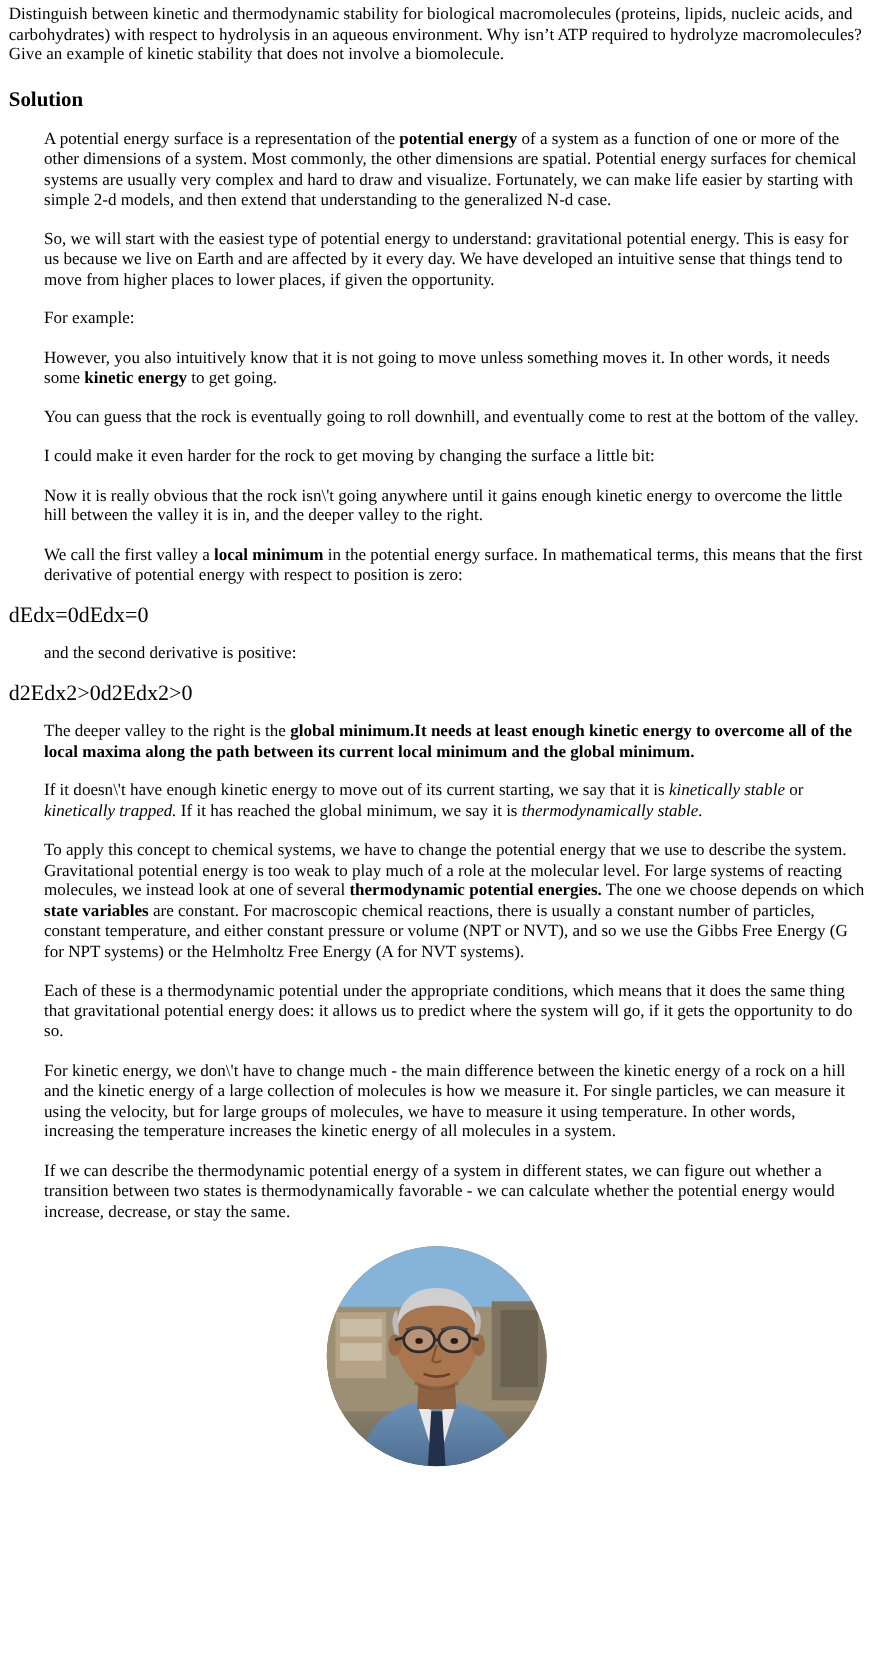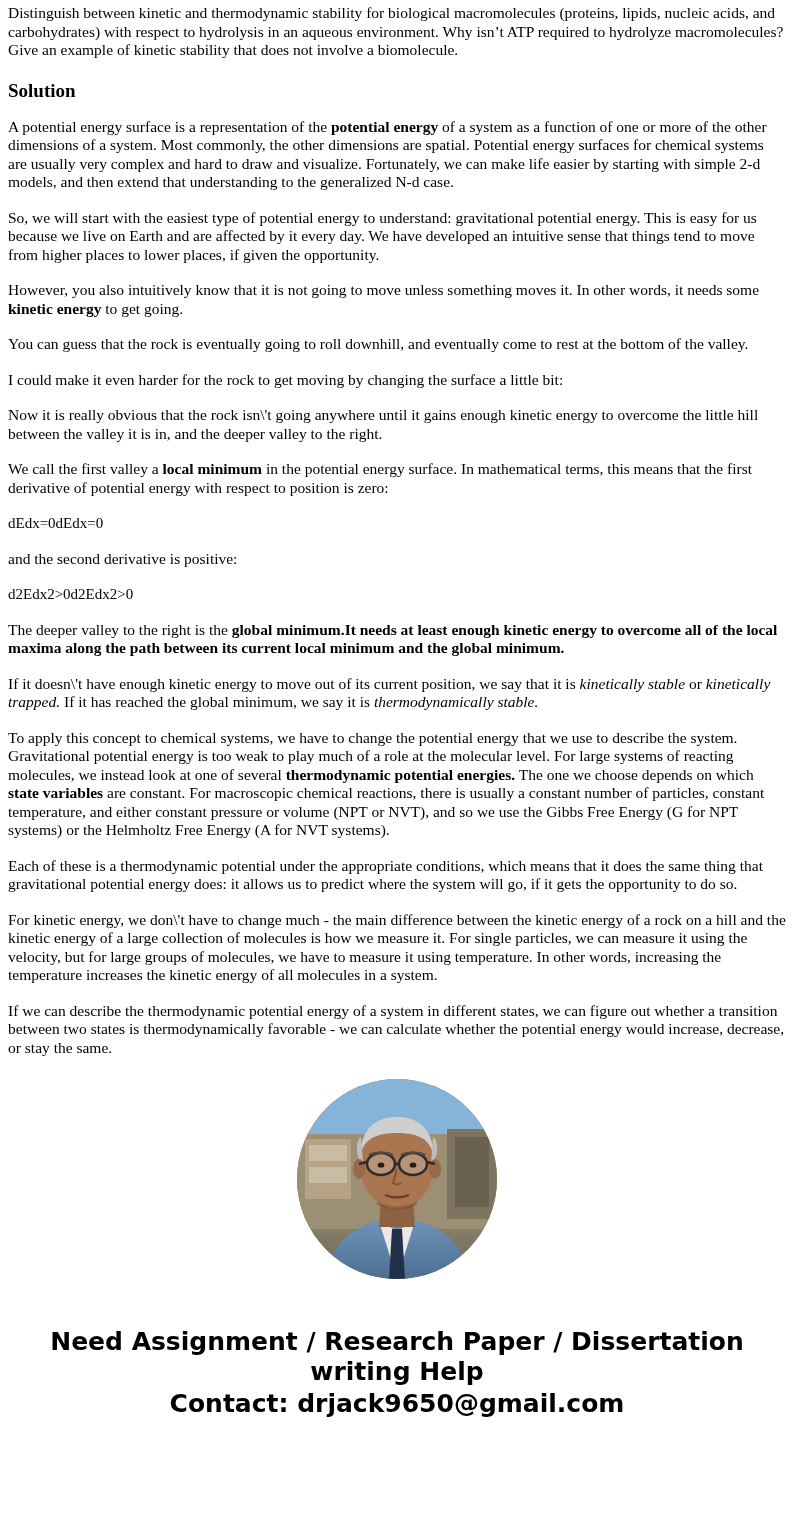--- a/index.html
+++ b/index.html
@@ -19,36 +19,37 @@
   }
   p {
     margin: 0 0 0 0;
     padding: 0;
     font-size: 15.5px;
     line-height: 18.5px;
     text-align: left;
   }
   .para {
     margin-bottom: 17px;
+    margin-left: 32px;
   }
   .question {
     font-size: 15.5px;
     line-height: 18.5px;
     margin-bottom: 20px;
   }
   h2.solution {
     font-size: 19px;
     font-weight: bold;
     margin: 0 0 16px 0;
     line-height: 22px;
   }
   b, strong { font-weight: bold; }
   i, em { font-style: italic; }
   .formula {
-    font-size: 15px;
+    font-size: 20px;
     line-height: 18.5px;
     margin-bottom: 17px;
   }
   .avatar-wrap {
     margin-top: 22px;
     display: flex;
     justify-content: center;
     align-items: center;
   }
   .avatar {
@@ -82,30 +83,31 @@
 
 <div class="page">
 
   <div class="question">Distinguish between kinetic and thermodynamic stability for biological macromolecules (proteins, lipids, nucleic acids, and carbohydrates) with respect to hydrolysis in an aqueous environment. Why isn’t ATP required to hydrolyze macromolecules? Give an example of kinetic stability that does not involve a biomolecule.</div>
 
   <h2 class="solution">Solution</h2>
 
   <div>
     <p class="para" id="p1"><span>A potential energy surface is a representation of the </span><b>potential energy</b><span> of a system as a function of one or more of the other dimensions of a system. Most commonly, the other dimensions are spatial. Potential energy surfaces for chemical systems are usually very complex and hard to draw and visualize. Fortunately, we can make life easier by starting with simple 2-d models, and then extend that understanding to the generalized N-d case.</span></p>
     <p class="para" id="p2"><span>So, we will start with the easiest type of potential energy to understand: gravitational potential energy. This is easy for us because we live on Earth and are affected by it every day. We have developed an intuitive sense that things tend to move from higher places to lower places, if given the opportunity.</span></p>
+    <p class="para" id="p3"><span>For example:</span></p>
     <p class="para" id="p5"><span>However, you also intuitively know that it is not going to move unless something moves it. In other words, it needs some </span><b>kinetic energy</b><span> to get going.</span></p>
     <p class="para" id="p4"><span>You can guess that the rock is eventually going to roll downhill, and eventually come to rest at the bottom of the valley.</span></p>
     <p class="para" id="p6"><span>I could make it even harder for the rock to get moving by changing the surface a little bit:</span></p>
     <p class="para" id="p7"><span>Now it is really obvious that the rock isn\'t going anywhere until it gains enough kinetic energy to overcome the little hill between the valley it is in, and the deeper valley to the right.</span></p>
     <p class="para" id="p8"><span>We call the first valley a </span><b>local minimum</b><span> in the potential energy surface. In mathematical terms, this means that the first derivative of potential energy with respect to position is zero:</span></p>
     <p class="formula" id="f1"><span>dEdx=0dEdx=0</span></p>
     <p class="para" id="p9"><span>and the second derivative is positive:</span></p>
     <p class="formula" id="f2"><span>d2Edx2&gt;0d2Edx2&gt;0</span></p>
     <p class="para" id="p11"><span>The deeper valley to the right is the </span><b>global minimum</b><b>.It needs at least enough kinetic energy to overcome all of the local maxima along the path between its current local minimum and the global minimum.</b></p>
-    <p class="para" id="p12"><span>If it doesn\'t have enough kinetic energy to move out of its current position, we say that it is </span><i>kinetically stable</i><span> or </span><i>kinetically trapped.</i><span> If it has reached the global minimum, we say it is </span><i>thermodynamically stable.</i></p>
+    <p class="para" id="p12"><span>If it doesn\'t have enough kinetic energy to move out of its current starting, we say that it is </span><i>kinetically stable</i><span> or </span><i>kinetically trapped.</i><span> If it has reached the global minimum, we say it is </span><i>thermodynamically stable.</i></p>
     <p class="para" id="p13"><span>To apply this concept to chemical systems, we have to change the potential energy that we use to describe the system. Gravitational potential energy is too weak to play much of a role at the molecular level. For large systems of reacting molecules, we instead look at one of several </span><b>thermodynamic potential energies.</b><span> The one we choose depends on which </span><b>state variables</b><span> are constant. For macroscopic chemical reactions, there is usually a constant number of particles, constant temperature, and either constant pressure or volume (NPT or NVT), and so we use the Gibbs Free Energy (G for NPT systems) or the Helmholtz Free Energy (A for NVT systems).</span></p>
     <p class="para" id="p14"><span>Each of these is a thermodynamic potential under the appropriate conditions, which means that it does the same thing that gravitational potential energy does: it allows us to predict where the system will go, if it gets the opportunity to do so.</span></p>
     <p class="para" id="p15"><span>For kinetic energy, we don\'t have to change much - the main difference between the kinetic energy of a rock on a hill and the kinetic energy of a large collection of molecules is how we measure it. For single particles, we can measure it using the velocity, but for large groups of molecules, we have to measure it using temperature. In other words, increasing the temperature increases the kinetic energy of all molecules in a system.</span></p>
     <p class="para" id="p16"><span>If we can describe the thermodynamic potential energy of a system in different states, we can figure out whether a transition between two states is thermodynamically favorable - we can calculate whether the potential energy would increase, decrease, or stay the same.</span></p>
   </div>
 
   <div class="avatar-wrap">
     <div class="avatar">
       <svg width="200" height="200" viewBox="0 0 200 200">
         <defs>
@@ -164,19 +166,14 @@
           <path d="M100 90 L96 104 Q100 107 104 104" stroke="#7d5334" stroke-width="2" fill="none"></path>
 
           <path d="M88 116 Q100 121 112 116" stroke="#6b3f2c" stroke-width="2.4" fill="none"></path>
 
           <path d="M80 124 Q100 134 120 124" stroke="rgba(90,55,35,0.35)" stroke-width="3" fill="none"></path>
         </g>
       </svg>
     </div>
   </div>
 
-  <div class="promo">
-    <span>Need Assignment / Research Paper / Dissertation</span>
-    <span class="line2">writing Help</span>
-    <span class="contact">Contact: drjack9650@gmail.com</span>
-  </div>
 
 </div>
 
 </body></html>

